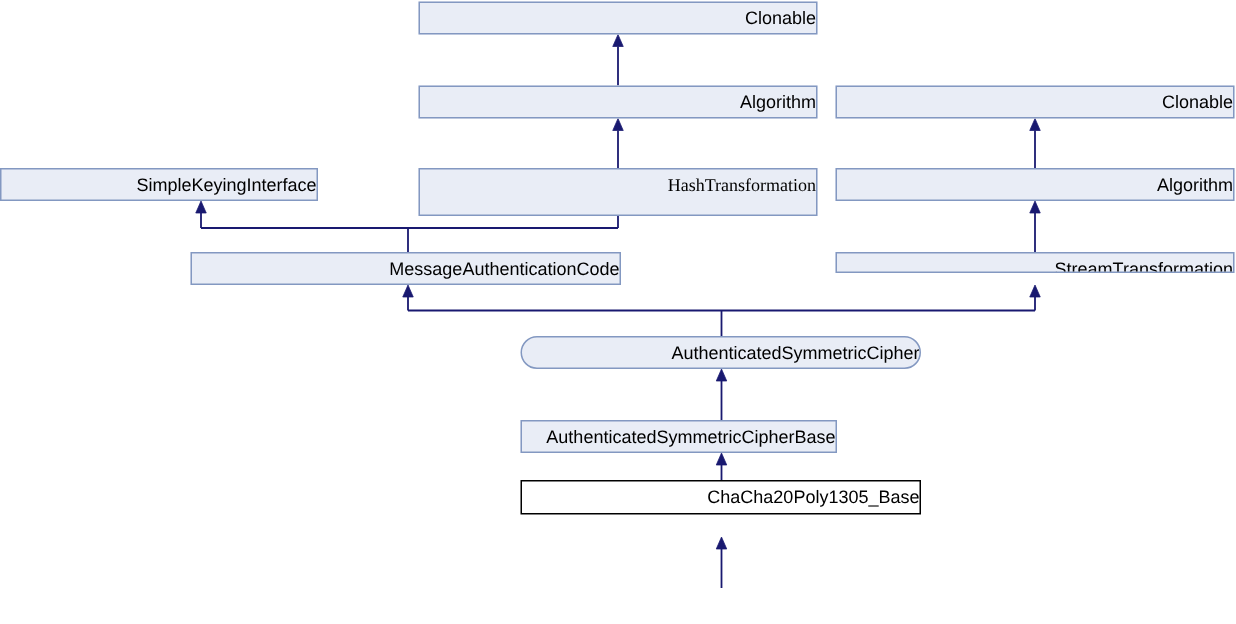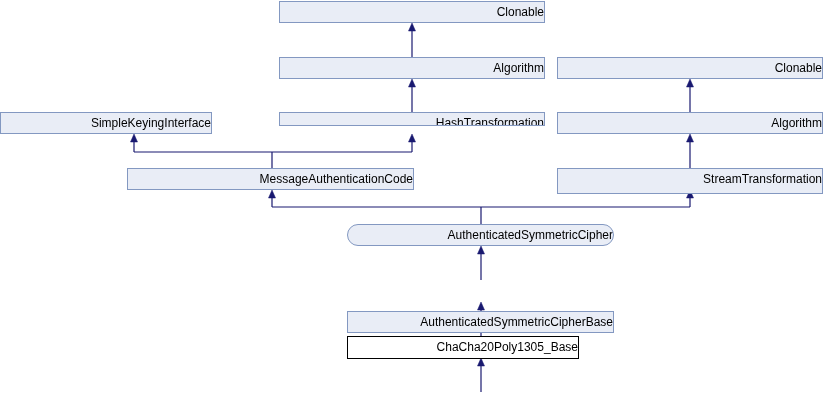--- a/index.html
+++ b/index.html
@@ -88,28 +88,28 @@
   </svg>
 
   <div class="node" style="left:279px; top:1px;   width:266px; height:22px;">Clonable</div>
 
   <div class="node" style="left:279px; top:57px;  width:266px; height:22px;">Algorithm</div>
 
   <div class="node" style="left:557px; top:57px;  width:266px; height:22px;">Clonable</div>
 
   <div class="node" style="left:0px;   top:112px; width:212px; height:22px;">SimpleKeyingInterface</div>
 
-  <div class="node" style="left:279px; top:112px; width:266px; height:14px;">HashTransformation</div>
+  <div class="node" style="left:279px; top:112px; width:266px; height:32px;font-family:Liberation Serif, serif;">HashTransformation</div>
 
   <div class="node" style="left:557px; top:112px; width:266px; height:22px;">Algorithm</div>
 
   <div class="node" style="left:127px; top:168px; width:287px; height:22px;">MessageAuthenticationCode</div>
 
-  <div class="node" style="left:557px; top:168px; width:266px; height:26px;">StreamTransformation</div>
+  <div class="node" style="left:557px; top:168px; width:266px; height:14px;">StreamTransformation</div>
 
   <div class="node" style="left:347px; top:224px; width:267px; height:22px;border-radius:11px;">AuthenticatedSymmetricCipher</div>
 
-  <div class="node" style="left:347px; top:280px; width:267px; height:22px;margin-top:31px;">AuthenticatedSymmetricCipherBase</div>
+  <div class="node" style="left:347px; top:280px; width:211px; height:22px;">AuthenticatedSymmetricCipherBase</div>
 
-  <div class="node current" style="left:347px; top:336px; width:232px; height:23px;">ChaCha20Poly1305_Base</div>
+  <div class="node current" style="left:347px; top:320px; width:267px; height:23px;">ChaCha20Poly1305_Base</div>
 
 
 </div>
 
 </body></html>

